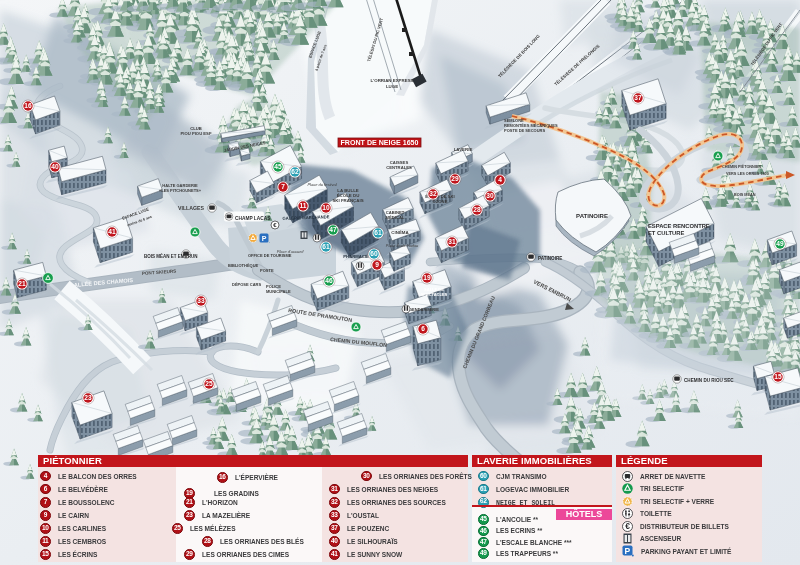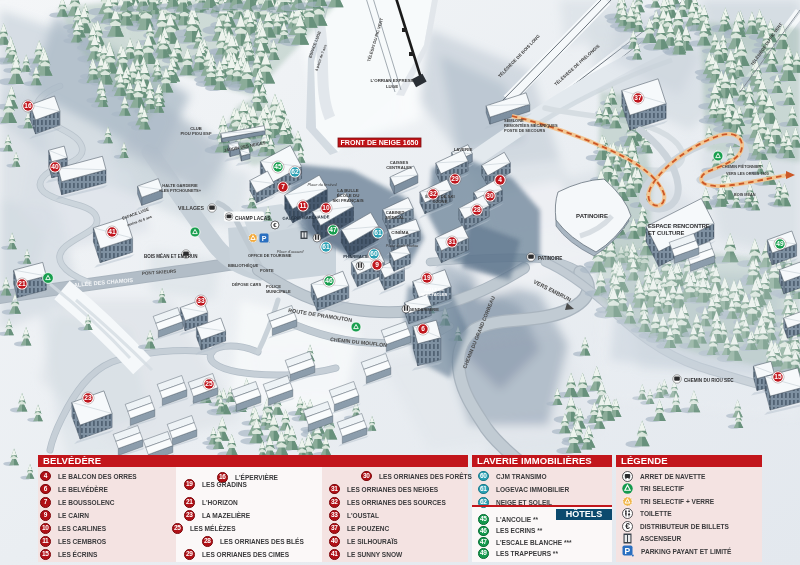--- a/index.html
+++ b/index.html
@@ -1857,21 +1857,21 @@
 <circle cx="295" cy="172" r="5.6" fill="#fff"></circle>
 <circle cx="295" cy="172" r="4.7" fill="#2ba0b4"></circle>
 <text x="295" y="174.4" font-size="6.6" font-weight="bold" fill="#fff" text-anchor="middle">62</text>
 </g>
 </svg>
 
 <div class="panel" style="left:38px;top:455px;width:430px;height:107px;">
   <div style="position:absolute;left:0;top:12px;width:138px;height:95px;background:#f4e3e2;"></div>
   <div style="position:absolute;left:138px;top:12px;width:146px;height:95px;background:#fbf8f8;"></div>
   <div style="position:absolute;left:284px;top:12px;width:146px;height:95px;background:#f4e3e2;"></div>
-  <div class="hdr" style="left:0;top:0;width:430px;height:12px;">BELVÉDÈRE</div>
+  <div class="hdr" style="left:0;top:0;width:430px;height:12px;">PIÉTONNIER</div>
   <div class="row" style="left:2px;top:14.6px;">
         <span class="num">4</span>
         <span class="lbl">LE BALCON DES ORRES</span>
       </div>
   <div class="row" style="left:2px;top:27.7px;">
         <span class="num">6</span>
         <span class="lbl">LE BELVÉDÈRE</span>
       </div>
   <div class="row" style="left:2px;top:40.8px;">
         <span class="num">7</span>
@@ -1890,21 +1890,21 @@
         <span class="lbl">LES CEMBROS</span>
       </div>
   <div class="row" style="left:2px;top:93.2px;">
         <span class="num">15</span>
         <span class="lbl">LES ÉCRINS</span>
       </div>
   <div class="row" style="left:146px;top:16px;margin-left:33px;">
         <span class="num">16</span>
         <span class="lbl">L'ÉPERVIÈRE</span>
       </div>
-  <div class="row" style="left:146px;top:23px;">
+  <div class="row" style="left:146px;top:32px;gap:12px;">
         <span class="num">19</span>
         <span class="lbl">LES GRADINS</span>
       </div>
   <div class="row" style="left:146px;top:40.8px;">
         <span class="num">21</span>
         <span class="lbl">L'HORIZON</span>
       </div>
   <div class="row" style="left:146px;top:53.9px;">
         <span class="num">23</span>
         <span class="lbl">LA MAZELIÈRE</span>
@@ -1956,27 +1956,27 @@
   <div style="position:absolute;left:0;top:51px;width:140px;height:56px;background:#fbf8f8;"></div>
   <div class="hdr" style="left:0;top:0;width:140px;height:12px;">LAVERIE IMMOBILIÈRES</div>
   <div class="row" style="left:6px;top:14.6px;">
         <span class="num b">60</span>
         <span class="lbl">CJM TRANSIMO</span>
       </div>
   <div class="row" style="left:6px;top:27.7px;">
         <span class="num b">61</span>
         <span class="lbl">LOGEVAC IMMOBILIER</span>
       </div>
-  <div class="row" style="left:6px;top:40.8px;">
+  <div class="row" style="left:6px;top:40.8px;font-family:Liberation Mono, monospace;">
         <span class="num b">62</span>
         <span class="lbl">NEIGE ET SOLEIL</span>
       </div>
 
   <div style="position:absolute;left:0;top:50px;width:140px;height:1.5px;background:#c2151b;"></div>
-  <div style="position:absolute;right:0;top:53.5px;width:56px;height:11.5px;background:#0c4a6e;color:#fff;font-weight:bold;font-size:9px;line-height:11.5px;text-align:center;">HÔTELS</div>
+  <div style="position:absolute;right:0;top:53.5px;width:56px;height:11.5px;background:#ec4899;color:#fff;font-weight:bold;font-size:9px;line-height:11.5px;text-align:center;">HÔTELS</div>
   <div class="row" style="left:6px;top:58.0px;">
         <span class="num g">45</span>
         <span class="lbl">L'ANCOLIE **</span>
       </div>
   <div class="row" style="left:6px;top:69.3px;">
         <span class="num g">46</span>
         <span class="lbl">LES ECRINS **</span>
       </div>
   <div class="row" style="left:6px;top:80.6px;">
         <span class="num g">47</span>

